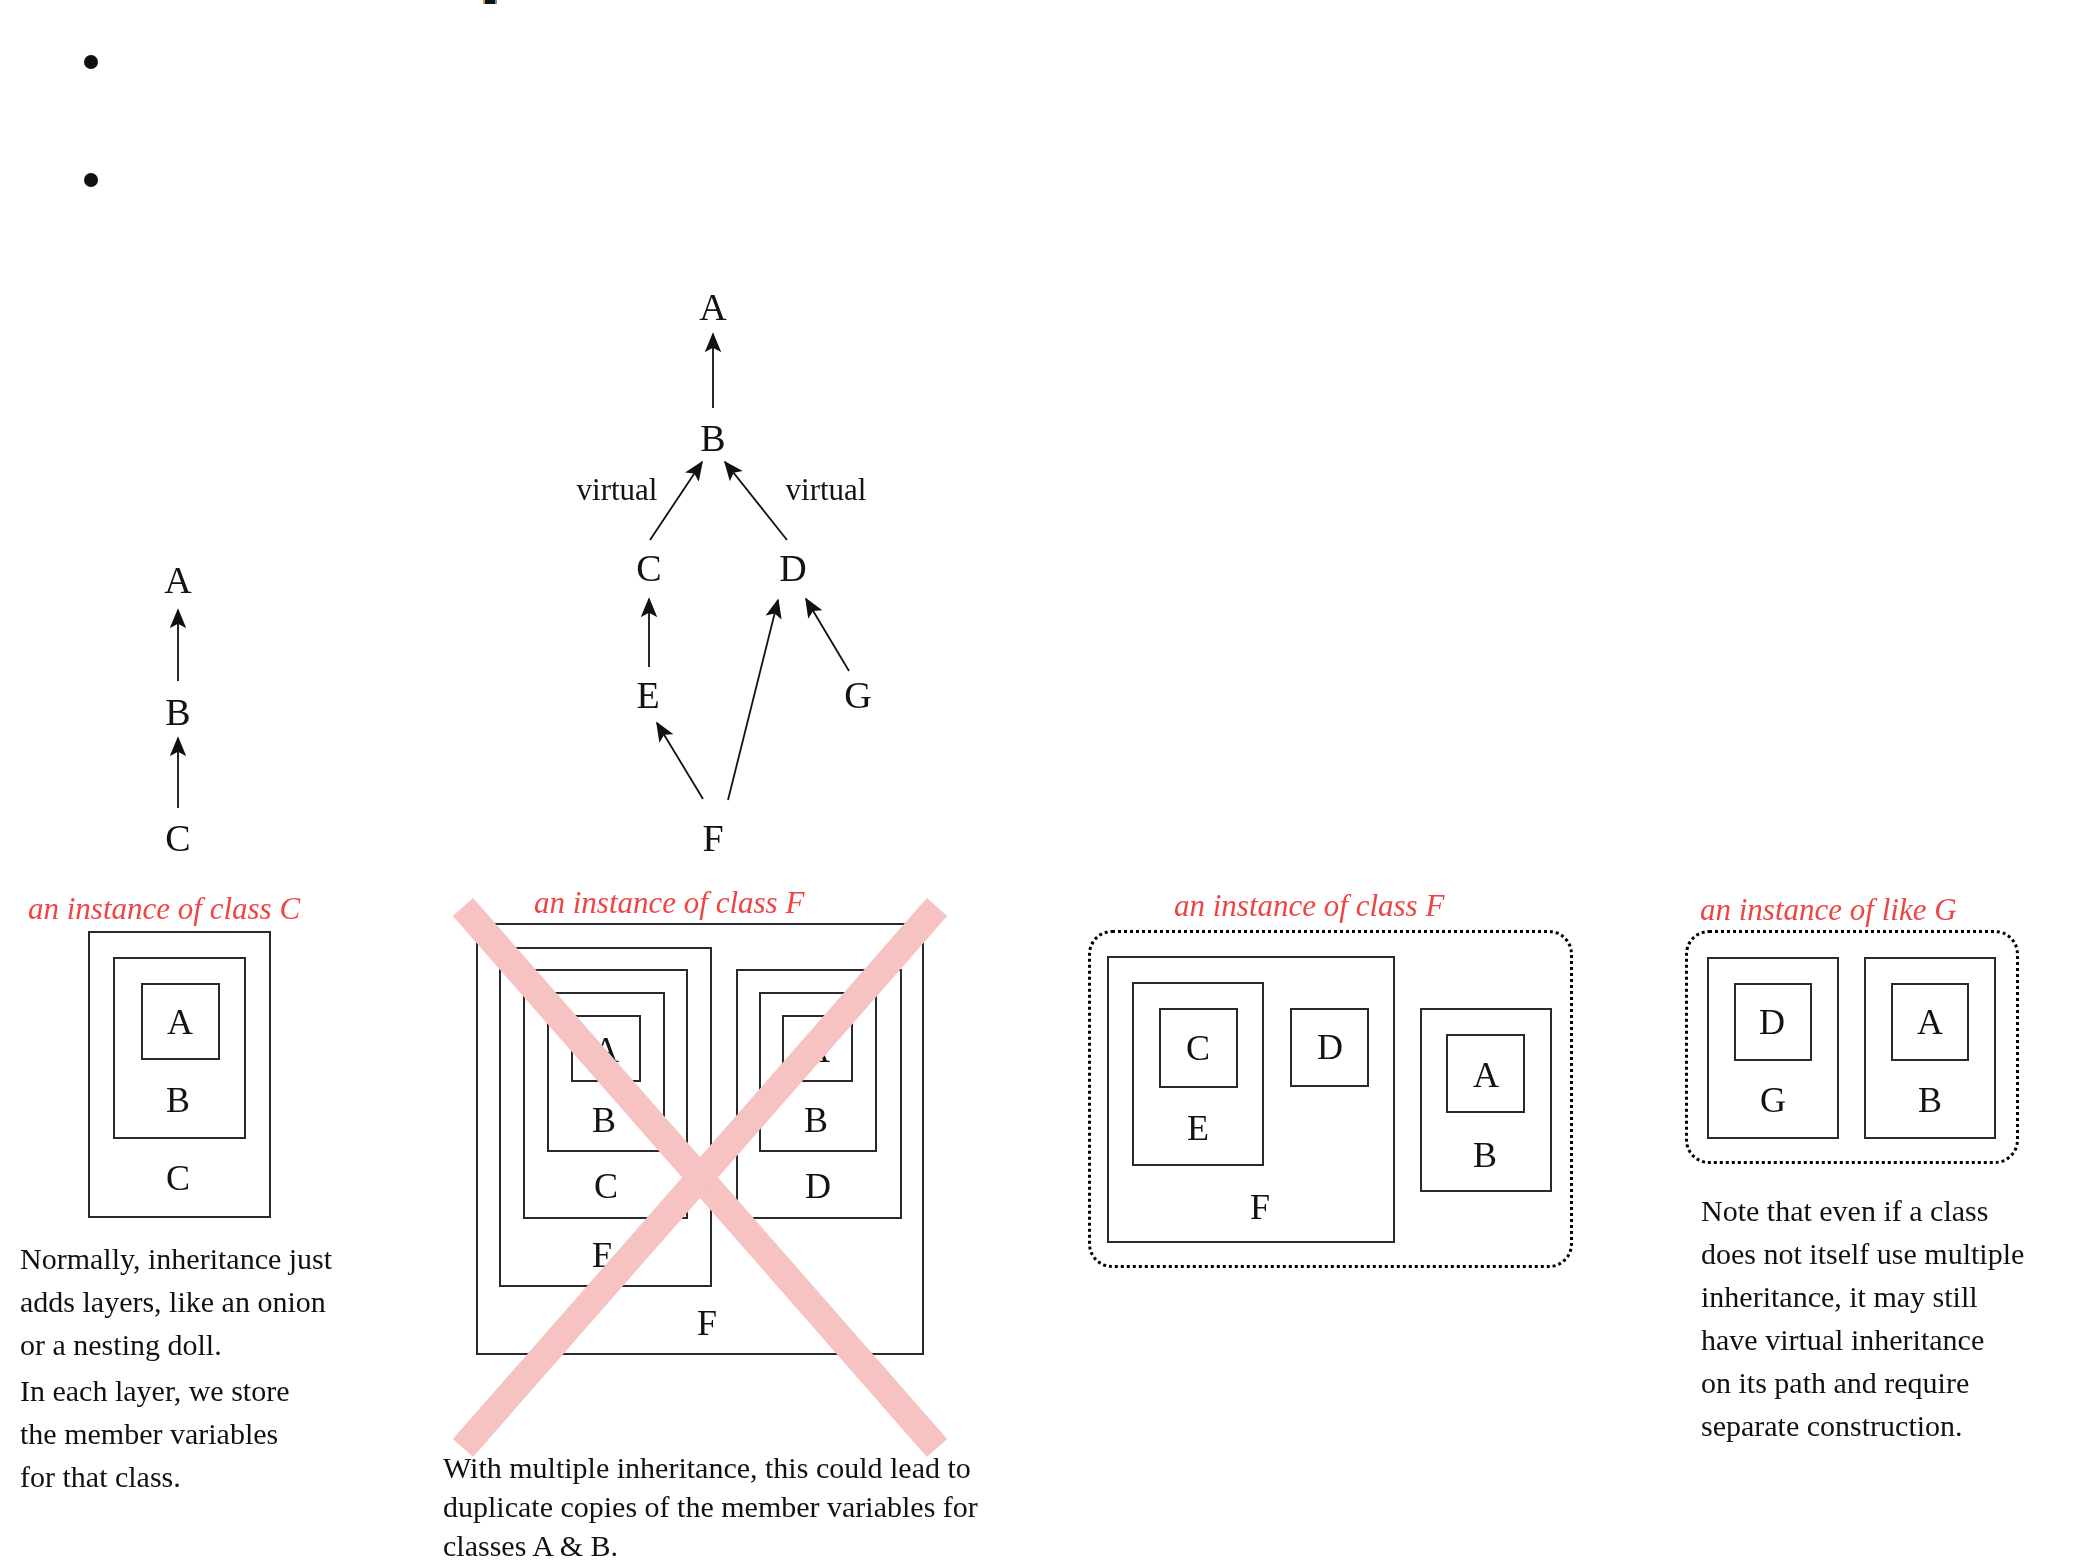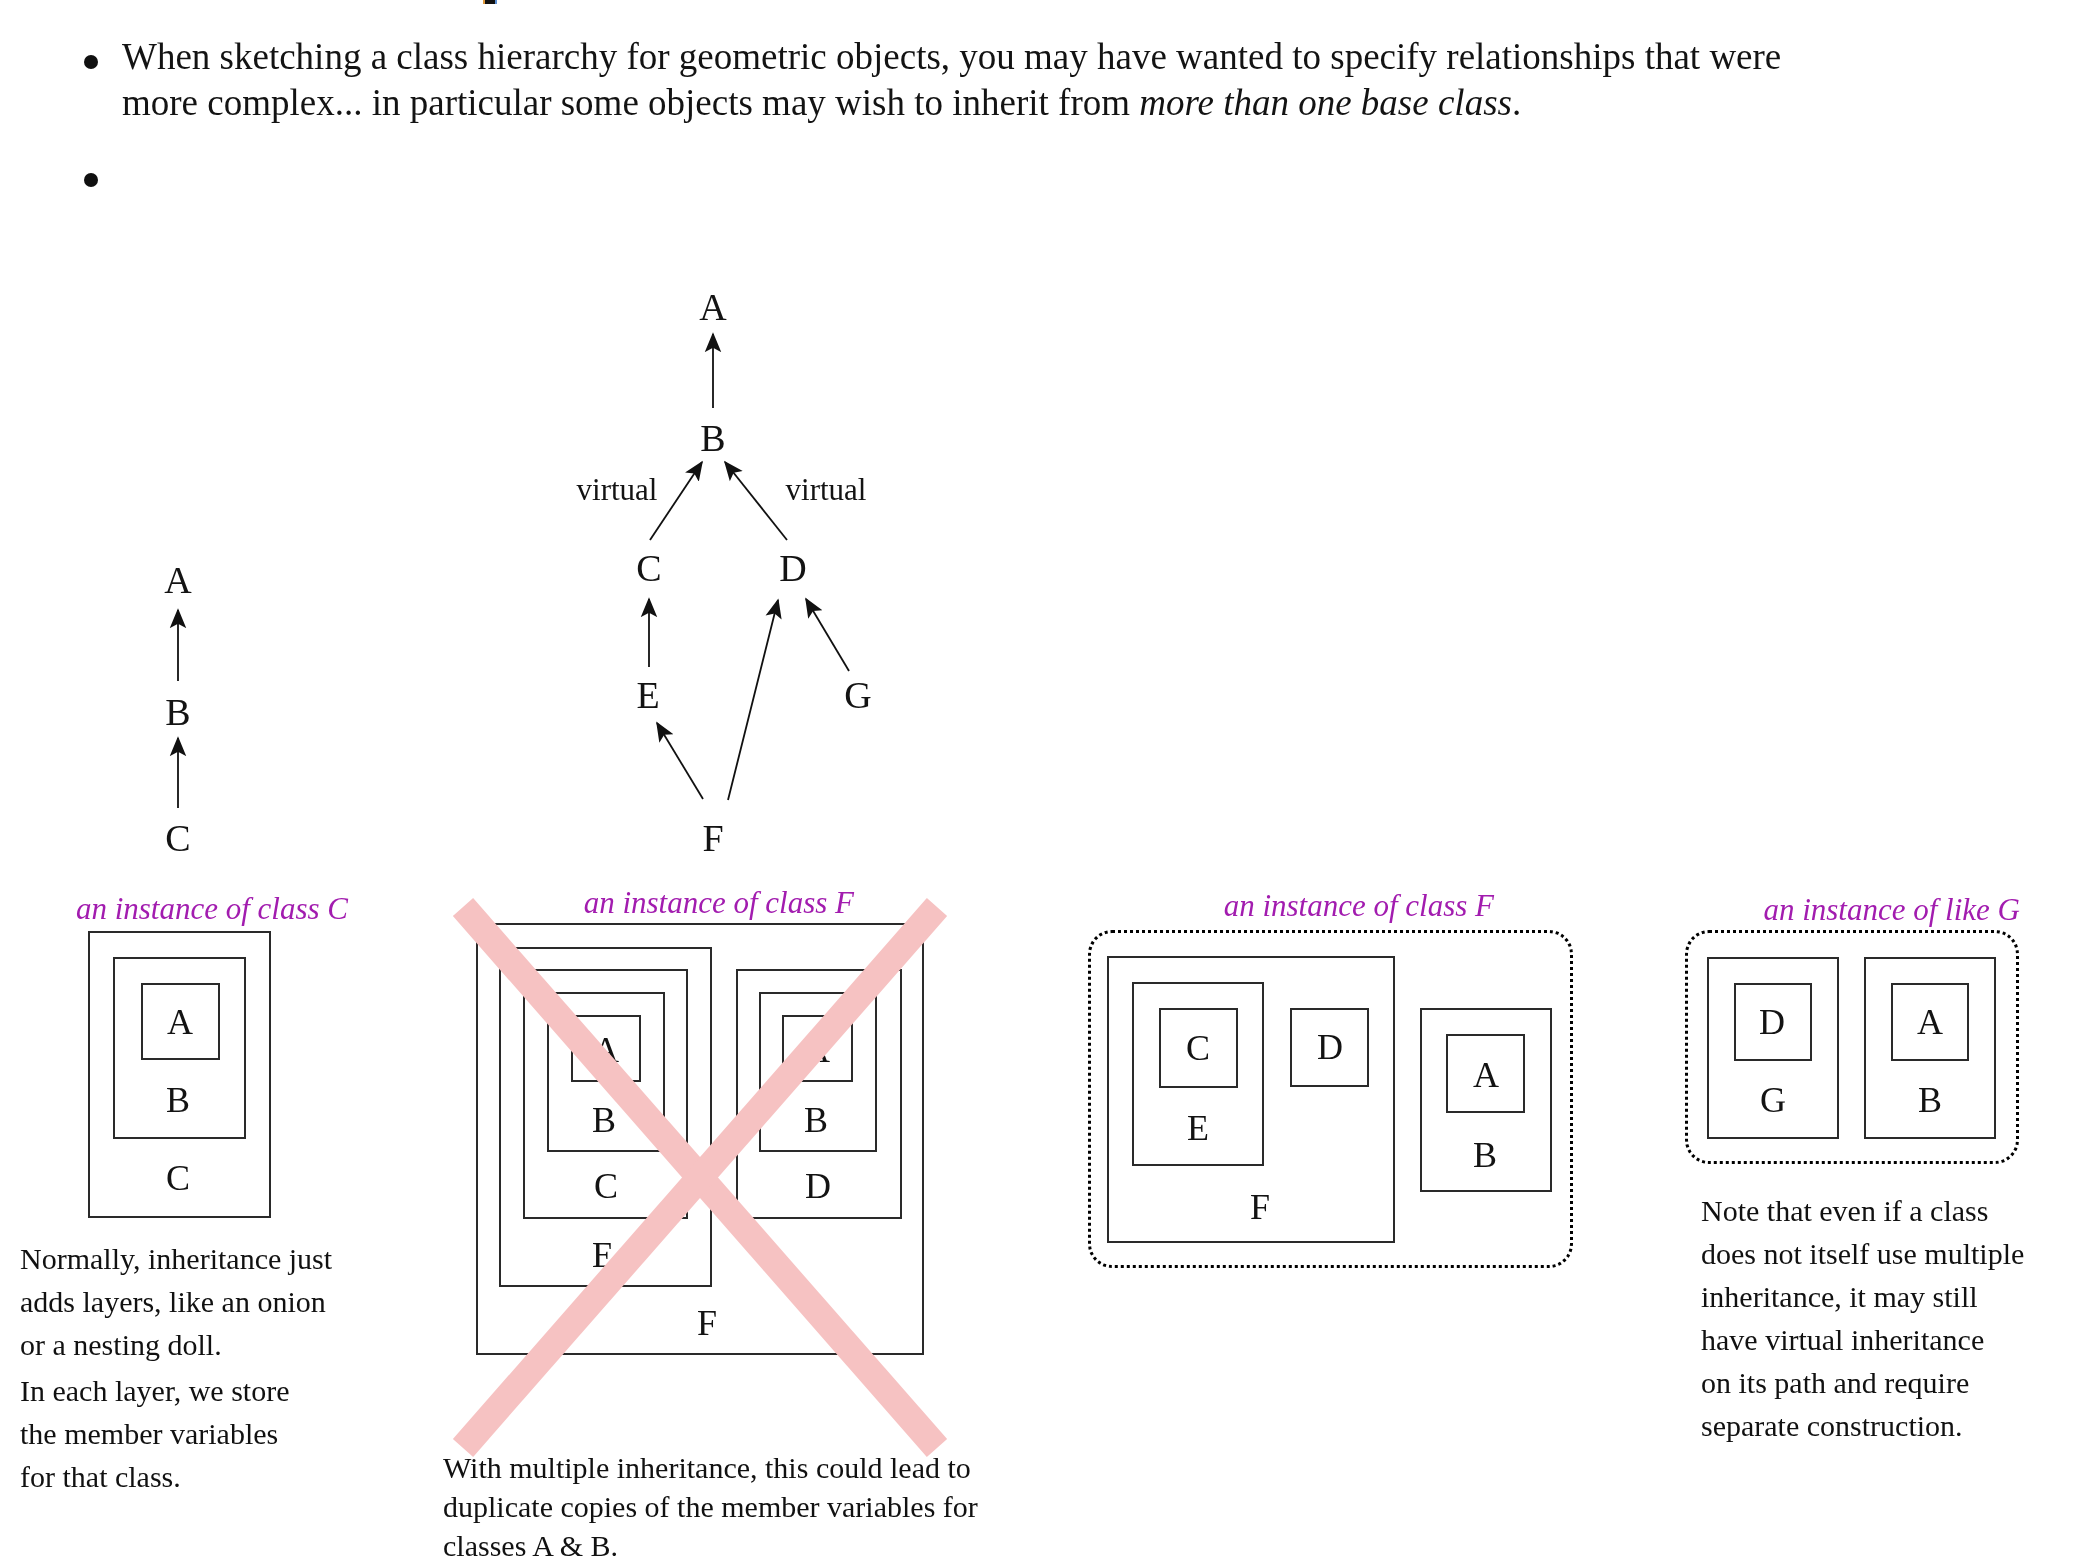--- a/index.html
+++ b/index.html
@@ -26,22 +26,22 @@
   .node{
     position:absolute;transform:translate(-50%,-50%);
     font-size:38px;color:#131313;line-height:1;
   }
   .virtual-lbl{
     position:absolute;transform:translate(-50%,-50%);
     font-size:31px;color:#131313;line-height:1;
   }
   
   .ititle{
-    position:absolute;width:320px;text-align:right;
-    font-size:31px;font-style:italic;color:#a21caf;line-height:1.1;
+    position:absolute;width:320px;text-align:left;
+    font-size:31px;font-style:italic;color:#ef4444;line-height:1.1;
   }
   .bx{position:absolute;border:2px solid #2a2a2a;box-sizing:border-box;background:transparent;}
   .dbx{position:absolute;border:3px dotted #000000;border-radius:24px;box-sizing:border-box;}
   .ilbl{
     position:absolute;transform:translate(-50%,-50%);
     font-size:36px;color:#131313;line-height:1;
   }
   .cap{
     position:absolute;font-size:30px;line-height:43px;
     white-space:pre-line;color:#111111;
@@ -56,22 +56,20 @@
   }
 </style>
 </head>
 <body>
 
 <div id="page">
 
   <div class="frag" style="left:483px;top:0;width:14px;height:4px;"></div>
 
   <div class="bullet-dot" style="left:84px;top:55px;"></div>
-  <div class="bullet-text" style="top:34px;"><span>When sketching a class hierarchy for geometric objects, you may have wanted to specify relationships that were
-more complex... in particular some objects may wish to inherit from </span><em>more than one base class</em><span>.</span></div>
 
   <div class="bullet-dot" style="left:84px;top:173px;"></div>
 
   <svg id="arrows-layer" class="layer" width="2097" height="1562" viewBox="0 0 2097 1562">
     <defs>
       <marker id="ah" viewBox="0 0 12 10" refX="11" refY="5" markerWidth="11" markerHeight="10" orient="auto-start-reverse">
         <path d="M0,0 L12,5 L0,10 L2.6,5 Z" fill="#111"></path>
       </marker>
     </defs>
 

